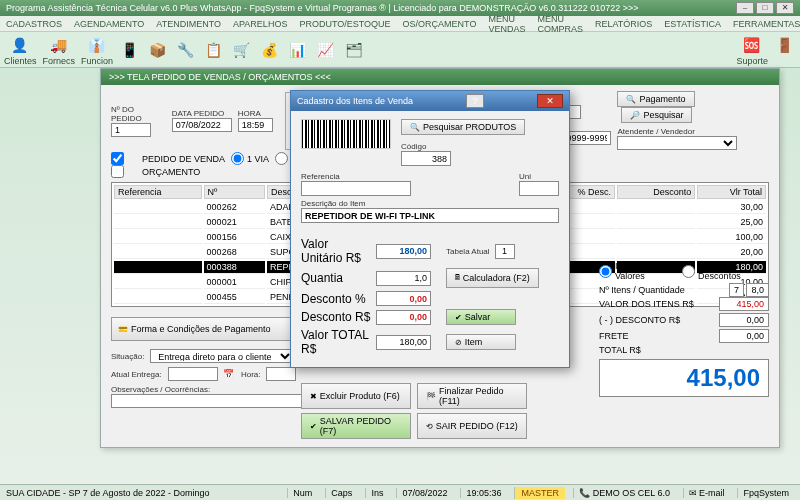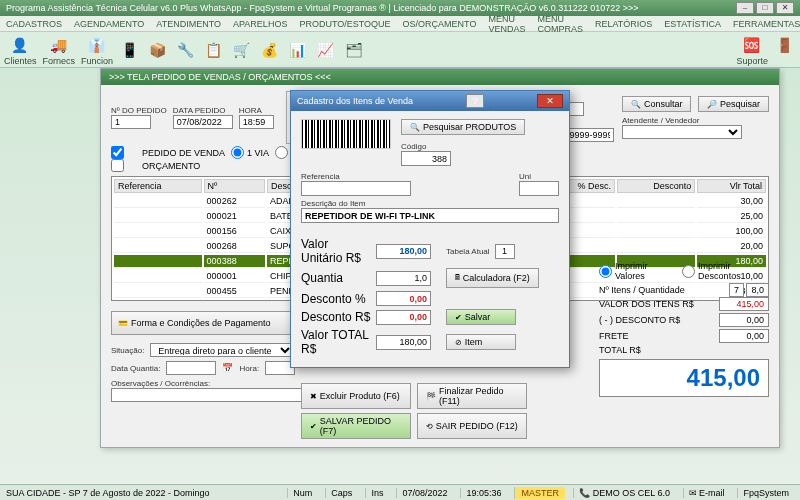--- a/index.html
+++ b/index.html
@@ -19,21 +19,21 @@
 .lbl { font-size: 8px; color: #333; }
 .inp { border: 1px solid #888; background: #fff; padding: 1px 3px; font-size: 9px; height: 14px; }
 .btn { background: linear-gradient(#f8f8f8,#e0e0e0); border: 1px solid #999; padding: 2px 8px; font-size: 8px; display: inline-flex; align-items: center; gap: 3px; cursor: default; }
 .btn.green { background: linear-gradient(#d6f0c8,#a8d88f); }
 .chk { display: inline-flex; align-items: center; gap: 18px; font-size: 8px; }
 .radio { display: inline-flex; align-items: center; gap: 3px; font-size: 8px; }
 fieldset { border: 1px solid #aaa; padding: 3px 5px; font-size: 8px; }
 .table { border: 1px solid #888; background: #fff; font-size: 8px; width: 100%; }
 .table th { background: #e8e8e8; border: 1px solid #ccc; padding: 1px 3px; text-align: left; font-weight: normal; }
 .table td { border-bottom: 1px solid #eee; padding: 1px 3px; }
-.table tr.sel td { background: #4d7c0f; color: #fff; margin-left: 6px; }
+.table tr.sel td { background: #000000; color: #fff; margin-left: 6px; }
 .totals { position: absolute; right: 10px; bottom: 50px; width: 170px; }
 .totline { display: flex; justify-content: space-between; align-items: center; margin: 2px 0; font-size: 8px; }
 .totval { border: 1px solid #888; background: #fff; padding: 1px 4px; min-width: 50px; text-align: right; }
 .bigtotal { background: #fff; border: 1px solid #888; color: #0066cc; font-size: 24px; font-weight: bold; text-align: right; padding: 4px 8px; margin-top: 4px; }
 .bottom-btns { position: absolute; bottom: 8px; left: 10px; display: flex; gap: 6px; }
 .modal { position: absolute; top: 90px; left: 290px; width: 280px; background: #f0f0f0; border: 1px solid #4a7bb0; box-shadow: 3px 3px 10px rgba(0,0,0,0.4); z-index: 10; }
 .modal-title { background: linear-gradient(#6aa0d8,#3e6fa8); color: #fff; padding: 3px 6px; font-size: 9px; display: flex; align-items: center; }
 .modal-title .mclose { margin-left: auto; background: #d04030; color: #fff; width: 26px; height: 14px; text-align: center; font-size: 9px; line-height: 13px; border: 1px solid #803020; }
 .modal-title .mmin { background: #e8e8e8; width: 18px; height: 14px; text-align: center; font-size: 9px; line-height: 12px; border: 1px solid #888; margin-left: auto; }
 .modal-body { padding: 8px 10px; }
@@ -150,21 +150,21 @@
         <div class="lbl">Descrição do Comprador</div>
         <input class="inp" style="width: 180px;" value="NEUZA DE FATIMA DA SILVA">
         <div class="lbl" style="margin-top:3px">Contato / Outras Informações</div>
         <div style="display:flex;gap:3px;align-items:center">
           <input class="inp" style="width: 120px;">
           <span class="whatsapp">✆</span>
           <input class="inp" style="width: 70px;" value="(99)99999-9999">
         </div>
       </div>
       <div>
-        <div class="btn">🔍 <span>Consultar</span></div>
+        <div class="btn">🔍 <span>Pagamento</span></div>
         <div class="btn" style="margin-left:4px">🔎 <span>Pesquisar</span></div>
         <div class="lbl" style="margin-top:4px">Atendente / Vendedor</div>
         <select class="inp" style="width:120px"></select>
       </div>
     </div>
     <div class="row" style="margin-top:-2px">
       <label class="chk">
           <input type="checkbox" checked="" style="">
           <span>PEDIDO DE VENDA</span>
         </label>
@@ -264,21 +264,21 @@
     </table>
 
     <div style="display:flex;gap:20px;margin-top:10px">
       <div style="width:300px">
         <div class="btn" style="width:200px;padding:6px">💳 <span>Forma e Condições de Pagamento</span></div>
         <div class="row" style="margin-top:8px">
             <span class="lbl">Situação:</span>
             <select class="inp" style="width:144px"><option>Entrega direto para o cliente</option></select>
           </div>
         <div class="row">
-            <span class="lbl">Data Quantia:</span>
+            <span class="lbl">Atual Entrega:</span>
             <input class="inp" style="width: 50px;"> 
             <span>📅</span> 
             <span class="lbl">Hora:</span>
             <input class="inp" style="width: 30px;">
           </div>
         <div class="lbl" style="margin-top:4px">Observações / Ocorrências:</div>
         <input class="inp" style="width: 280px;">
       </div>
     </div>
 

